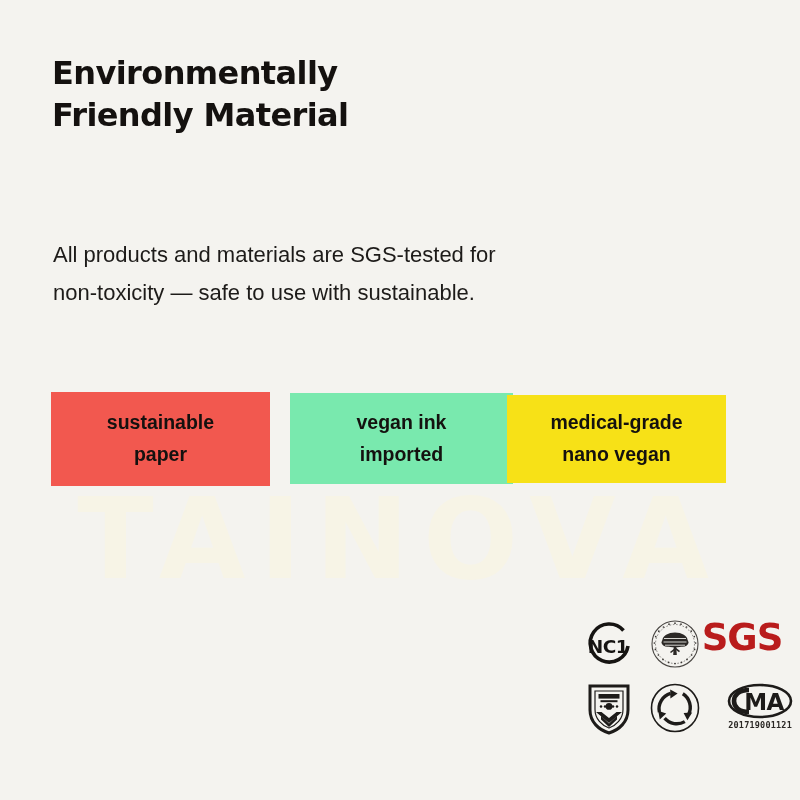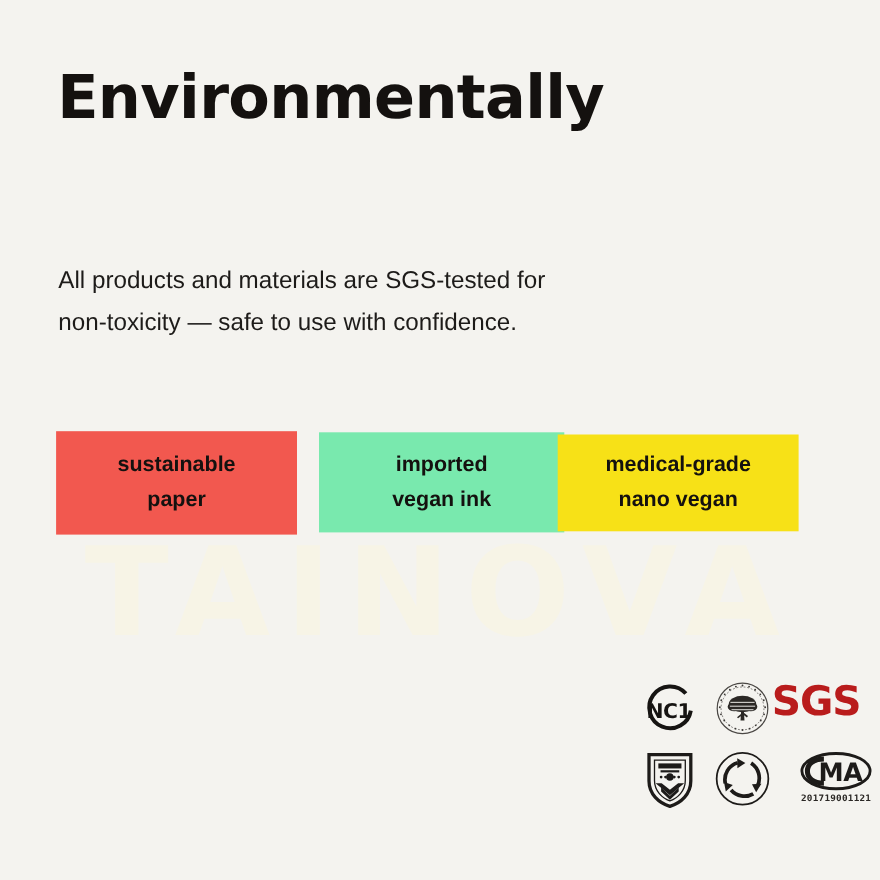--- a/index.html
+++ b/index.html
@@ -43,21 +43,21 @@
 
   
   .headline {
     position: absolute;
     left: 52px;
     top: 52px;
     width: 640px;
     margin: 0;
     font-family: "DejaVu Sans", sans-serif;
     font-weight: 700;
-    font-size: 55px;
+    font-size: 32px;
     line-height: 1.32;
     letter-spacing: -0.6px;
     color: #14110f;
   }
   .headline .hl-line { display: block; }
 
   
   .subtitle {
     position: absolute;
     left: 53px;
@@ -155,37 +155,38 @@
 </style>
 </head>
 <body style="background: rgb(244, 243, 239);">
 
 <div id="poster" style="background: rgb(244, 243, 239);">
 
   <div class="watermark" style="color: rgb(247, 244, 230);">TAINOVA</div>
 
   <h1 class="headline">
     <span class="hl-line">Environmentally</span>
+    <span class="hl-line">Friendly Material</span>
   </h1>
 
   <p class="subtitle">
     <span class="sub-line">All products and materials are SGS-tested for</span>
-    <span class="sub-line">non-toxicity — safe to use with confidence.</span>
+    <span class="sub-line">non-toxicity — safe to use with sustainable.</span>
   </p>
 
   <div class="badge-row">
 
     <div class="badge badge-0" style="background-color: rgb(242, 88, 79);">
       <span>sustainable</span>
       <span>paper</span>
     </div>
 
     <div class="badge badge-1" style="background-color: rgb(121, 233, 174);">
+      <span>vegan ink</span>
       <span>imported</span>
-      <span>vegan ink</span>
     </div>
 
     <div class="badge badge-2" style="background-color: rgb(247, 225, 23);">
       <span>medical-grade</span>
       <span>nano vegan</span>
     </div>
 
   </div>
 
   <div class="cert-grid">

